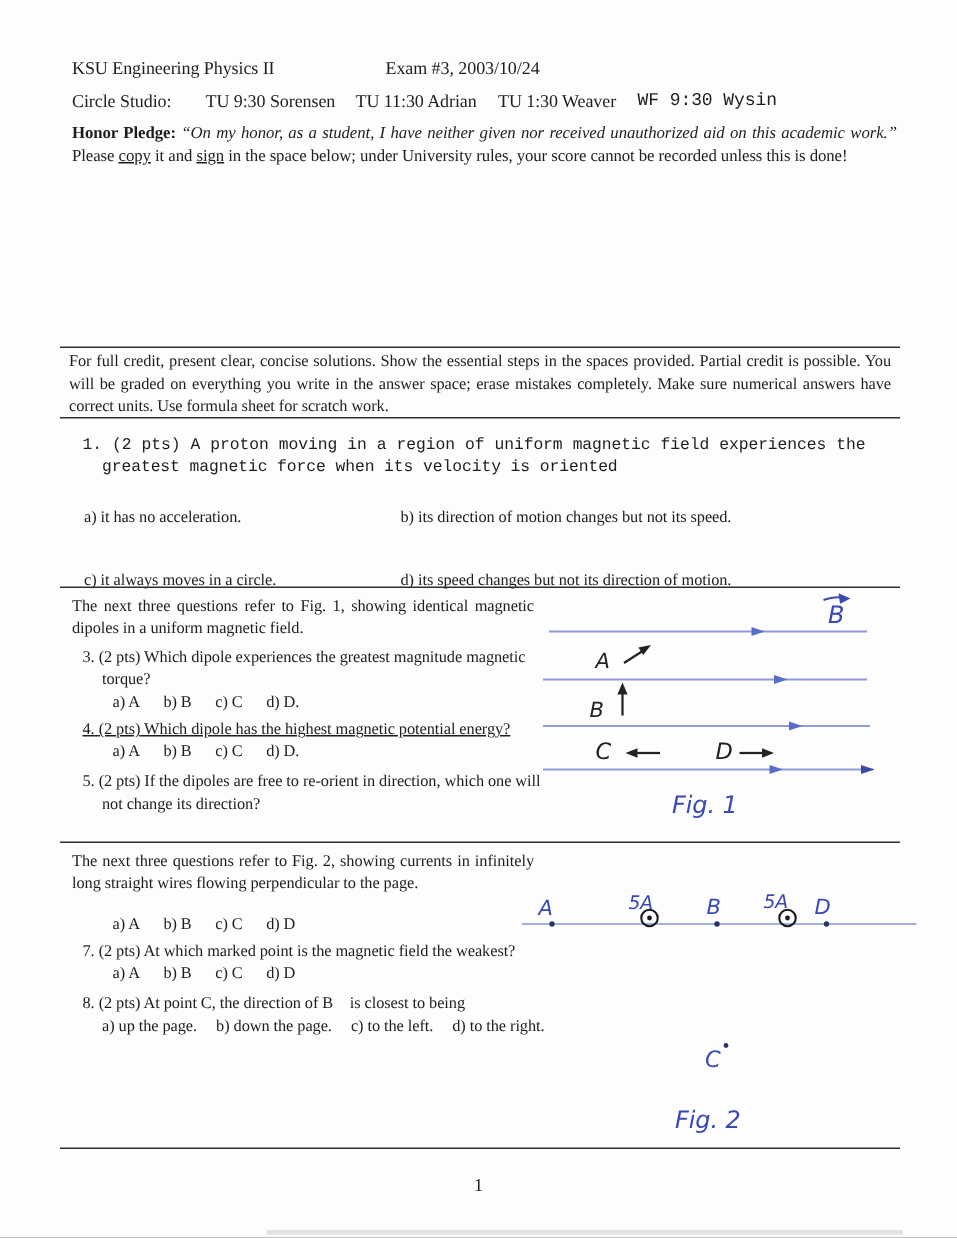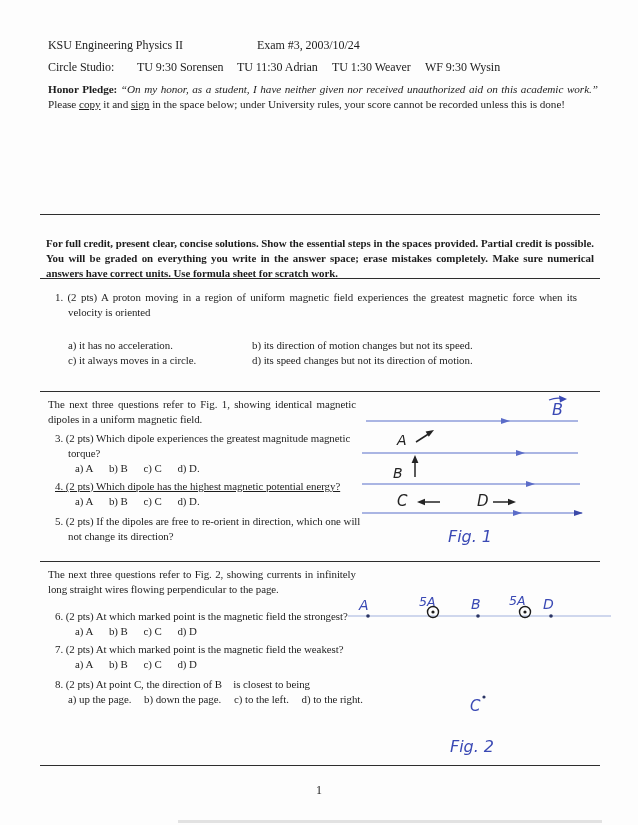--- a/index.html
+++ b/index.html
@@ -30,48 +30,48 @@
   <div class="abs" style="left:48px; top:38px; width:552px;">
     <div class="hdr" style="position:relative; height:15px;">
       <span>KSU Engineering Physics II</span>
       <span class="abs" style="left:209px; top:0;">Exam #3, 2003/10/24</span>
     </div>
     <div class="hdr" style="position:relative; margin-top:7px; height:15px;">
       <span>Circle Studio:</span>
       <span class="abs" style="left:89px;">TU 9:30 Sorensen</span>
       <span class="abs" style="left:189px;">TU 11:30 Adrian</span>
       <span class="abs" style="left:284px;text-align:center;">TU 1:30 Weaver</span>
-      <span class="abs" style="left:377px;">WF 9:30 Wysin</span>
+      <span class="abs" style="left:377px;font-family:Liberation Mono, monospace;">WF 9:30 Wysin</span>
     </div>
     <p class="justify" style="margin-top:7px; width:550px; font-size:11.2px;">
       <b>Honor Pledge:</b>
       <i>“On my honor, as a student, I have neither given nor received unauthorized aid on this academic work.”</i>
       <span>Please</span>
       <u>copy</u>
       <span>it and</span>
       <u>sign</u>
       <span>in the space below; under University rules, your score cannot be recorded unless this is done!</span>
     </p>
   </div>
 
-  <div class="abs rule" style="left:40px; top:214px; width:560px; padding:21px 6px 0 6px;font-weight:bold;">
+  <div class="abs rule" style="left:40px; top:231px; width:560px; padding:2px 6px 0 6px;">
     <p class="justify">For full credit, present clear, concise solutions. Show the essential steps in the spaces provided. Partial credit is possible. You will be graded on everything you write in the answer space; erase mistakes completely. Make sure numerical answers have correct units. Use formula sheet for scratch work.</p>
   </div>
   <div class="abs rule" style="left:40px; top:278px; width:560px; height:0;"></div>
 
-  <div class="abs" style="left:55px; top:290px; width:545px;">
+  <div class="abs" style="left:55px; top:290px; width:545px;font-family:Liberation Mono, monospace;">
     <p class="qp justify" style="width:522px;">
       <span>1.</span>
       <span>(2 pts)</span>
       <span>A proton moving in a region of uniform magnetic field experiences the greatest magnetic force when its velocity is oriented</span>
     </p>
   </div>
 
   <div class="abs" style="left:55px; top:338px; width:545px;">
-    <div style="margin-left:13px; display:grid; grid-template-columns:184px auto;">
+    <div style="margin-left:1px; display:grid; grid-template-columns:184px auto;gap:27px;">
       <span>a) it has no acceleration.</span>
       <span>b) its direction of motion changes but not its speed.</span>
       <span>c) it always moves in a circle.</span>
       <span>d) its speed changes but not its direction of motion.</span>
     </div>
   </div>
 
   <div class="abs rule" style="left:40px; top:391px; width:560px; height:170px;">
     <div style="margin-left:8px; padding-top:5px; width:318px;">
       <p class="justify" style="width:308px;">The next three questions refer to Fig. 1, showing identical magnetic dipoles in a uniform magnetic field.</p>
@@ -147,25 +147,20 @@
         <polygon points="164,110 156,106.8 156,113.2"></polygon>
       </g>
       <text x="96" y="150" font-size="16" fill="#3a49b4">Fig. 1</text>
     </svg>
   </div>
 
   <div class="abs rule" style="left:40px; top:561px; width:560px; height:205px; border-bottom:1.5px solid #2e2e2e;">
     <div style="margin-left:8px; padding-top:5px; width:320px;">
       <p class="justify" style="width:308px;">The next three questions refer to Fig. 2, showing currents in infinitely long straight wires flowing perpendicular to the page.</p>
       <div style="margin-left:7px; margin-top:12px;">
-        <p class="qp" style="width:302px;">
-          <span>6.</span>
-          <span>(2 pts)</span>
-          <span>At which marked point is the magnetic field the strongest?</span>
-        </p>
         <div class="optline">
           <span class="opt">a) A</span>
           <span class="opt">b) B</span>
           <span class="opt">c) C</span>
           <span class="opt">d) D</span>
         </div>
       </div>
       <div style="margin-left:7px; margin-top:3px;">
         <p class="qp" style="width:302px;">
           <span>7.</span>

